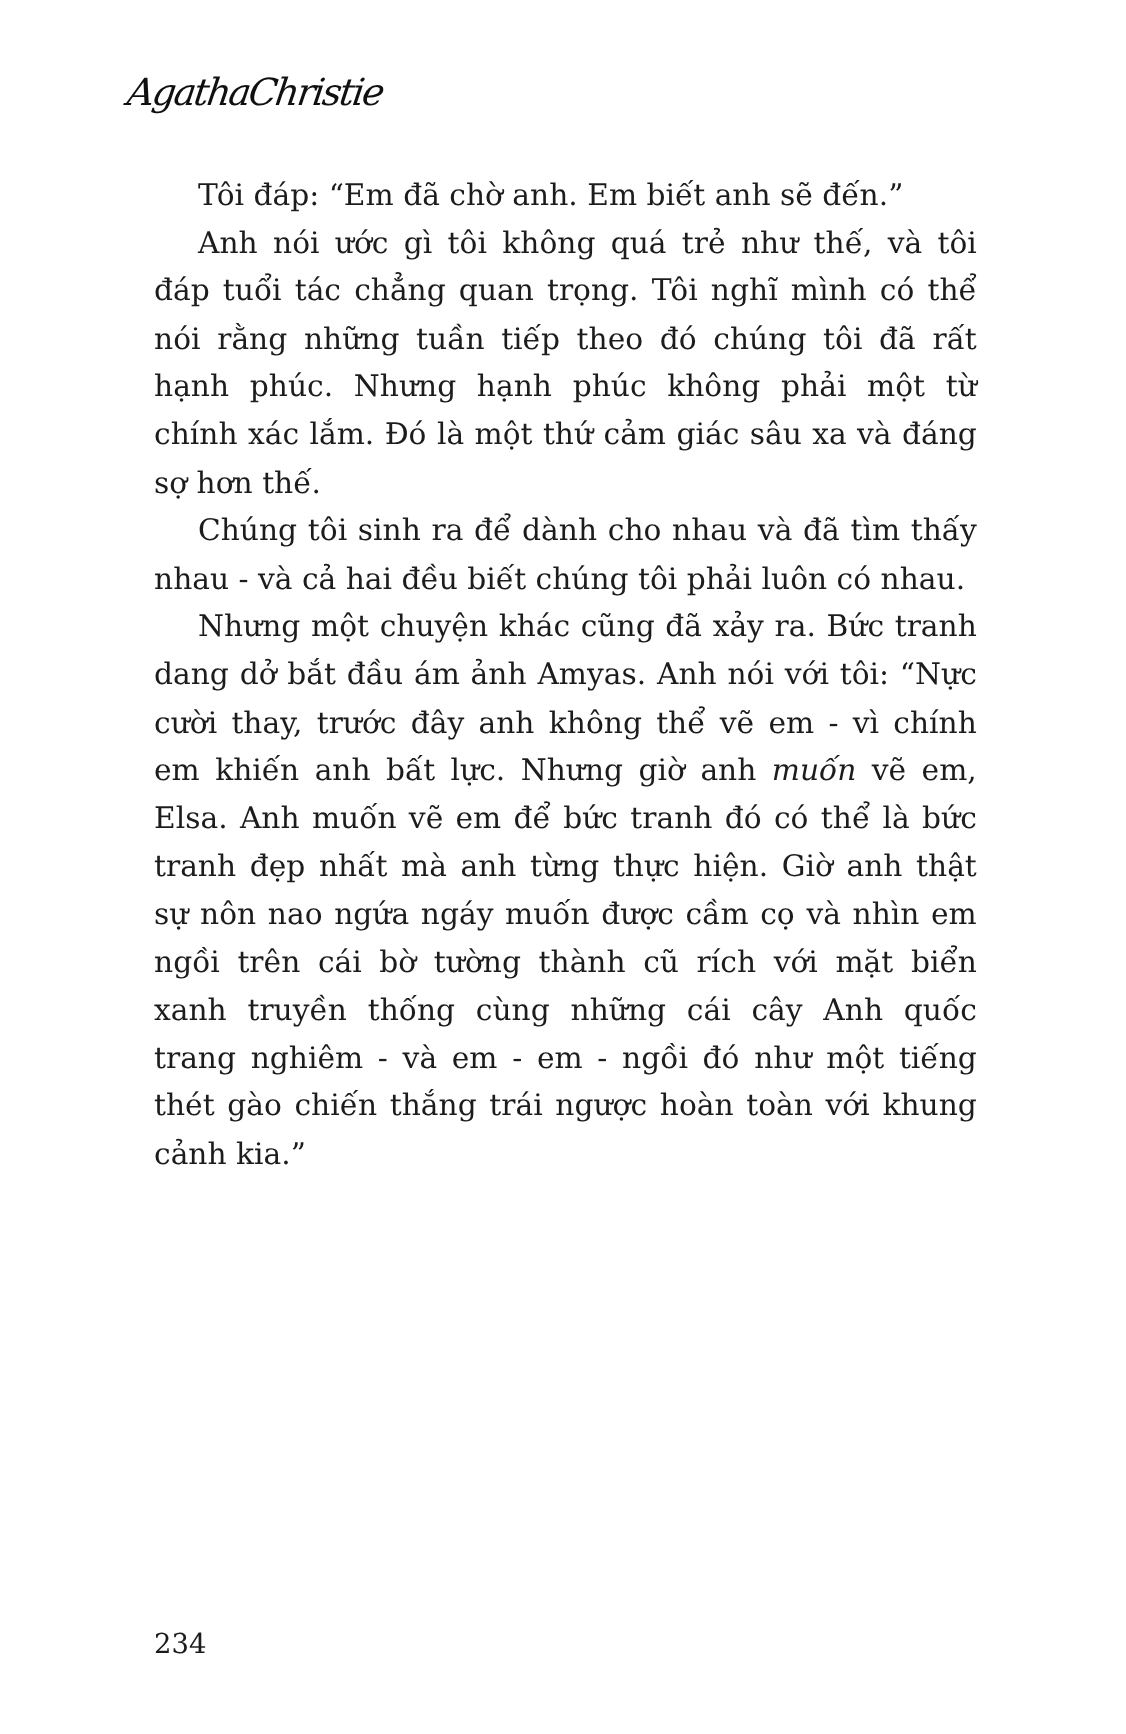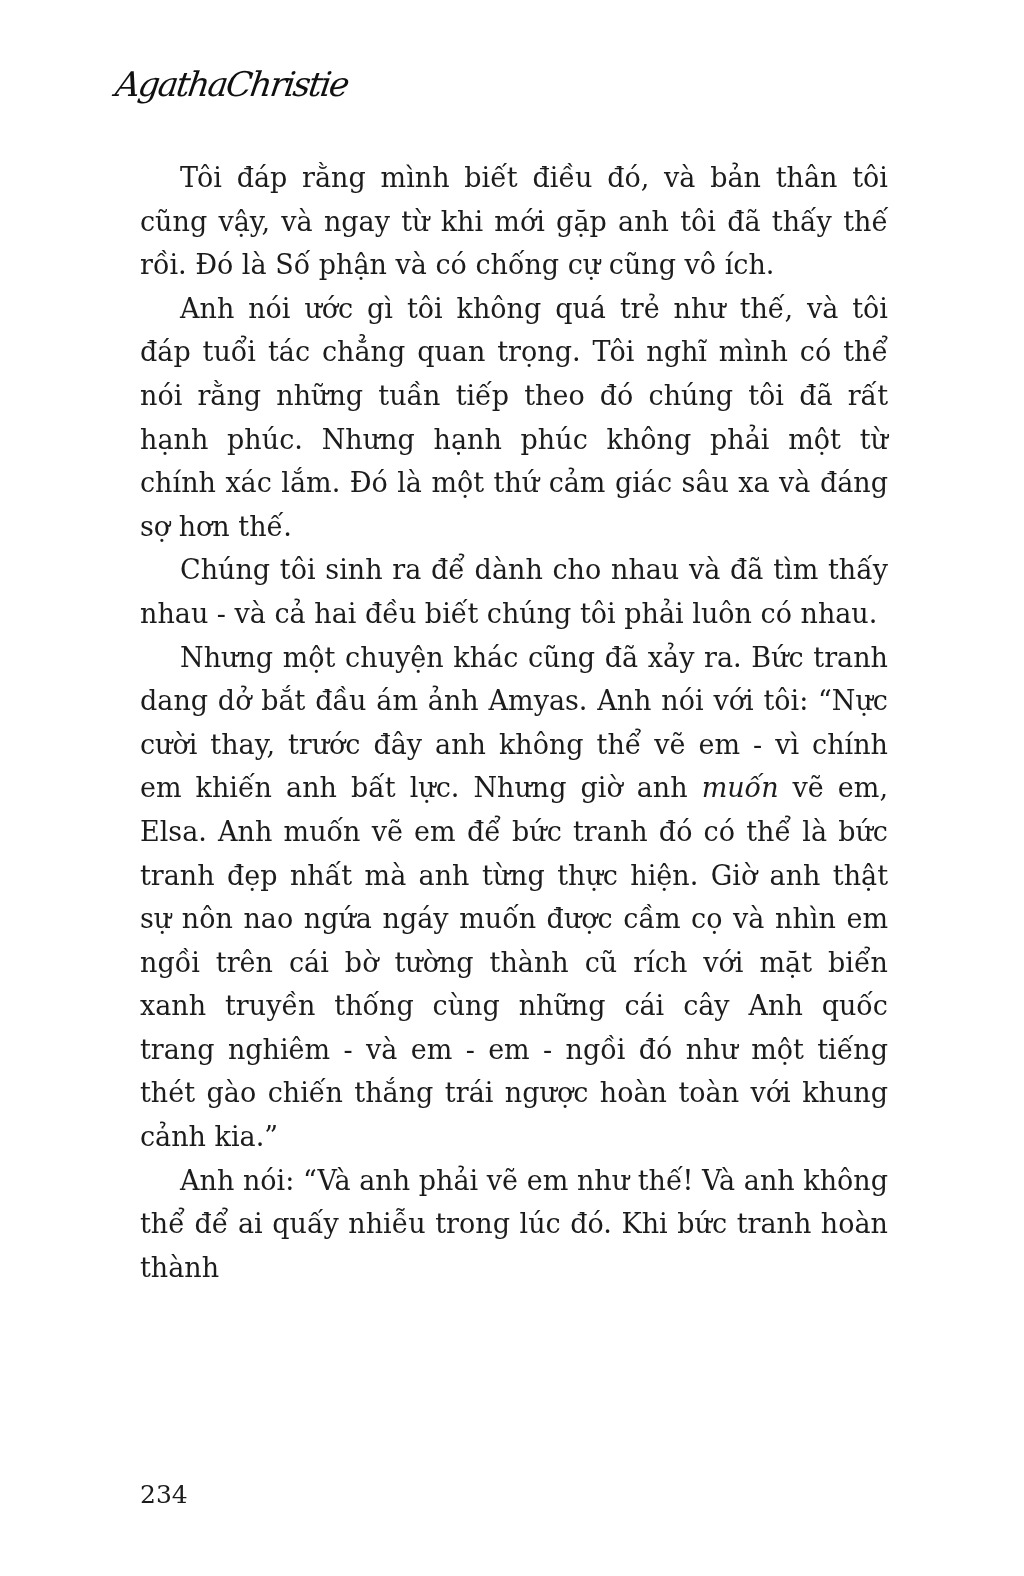--- a/index.html
+++ b/index.html
@@ -58,22 +58,21 @@
   }
 </style>
 </head>
 <body>
 
 <div class="page">
 
   <div class="signature">AgathaChristie</div>
 
   <div class="content">
-    <p>Tôi đáp rằng mình biết điều đó, và bản thân tôi cũng vậy, và ngay từ khi mới gặp anh tôi đã thấy thế rồi. Đó là Số phận và có chống cự cũng vô ích.</p>
+    <p>Tôi đáp: “Em đã chờ anh. Em biết anh sẽ đến.”</p>
     <p>Anh nói ước gì tôi không quá trẻ như thế, và tôi đáp tuổi tác chẳng quan trọng. Tôi nghĩ mình có thể nói rằng những tuần tiếp theo đó chúng tôi đã rất hạnh phúc. Nhưng hạnh phúc không phải một từ chính xác lắm. Đó là một thứ cảm giác sâu xa và đáng sợ hơn thế.</p>
     <p>Chúng tôi sinh ra để dành cho nhau và đã tìm thấy nhau - và cả hai đều biết chúng tôi phải luôn có nhau.</p>
     <p><span>Nhưng một chuyện khác cũng đã xảy ra. Bức tranh dang dở bắt đầu ám ảnh Amyas. Anh nói với tôi: “Nực cười thay, trước đây anh không thể vẽ em - vì chính em khiến anh bất lực. Nhưng giờ anh </span><em>muốn</em><span> vẽ em, Elsa. Anh muốn vẽ em để bức tranh đó có thể là bức tranh đẹp nhất mà anh từng thực hiện. Giờ anh thật sự nôn nao ngứa ngáy muốn được cầm cọ và nhìn em ngồi trên cái bờ tường thành cũ rích với mặt biển xanh truyền thống cùng những cái cây Anh quốc trang nghiêm - và em - em - ngồi đó như một tiếng thét gào chiến thắng trái ngược hoàn toàn với khung cảnh kia.”</span></p>
-    <p class="continues">Anh nói: “Và anh phải vẽ em như thế! Và anh không thể để ai quấy nhiễu trong lúc đó. Khi bức tranh hoàn thành</p>
   </div>
 
   <div class="page-number">234</div>
 
 </div>
 
 </body></html>

